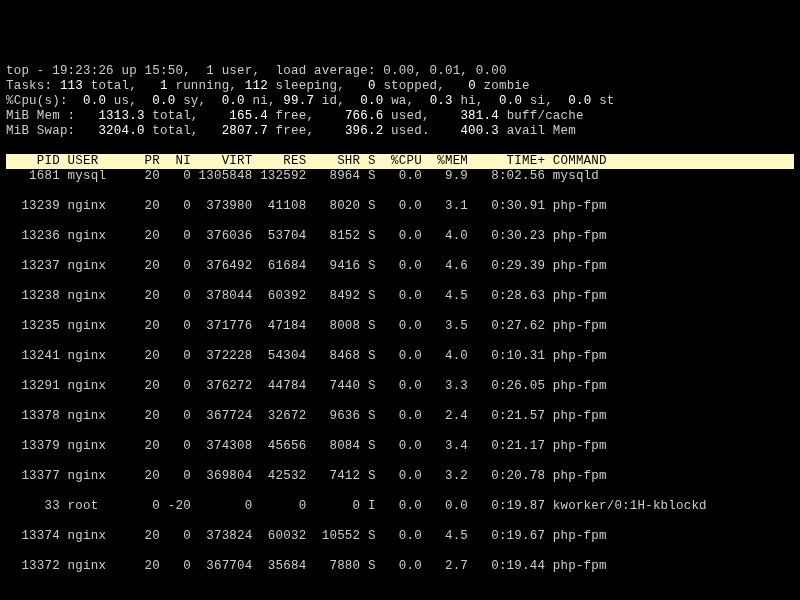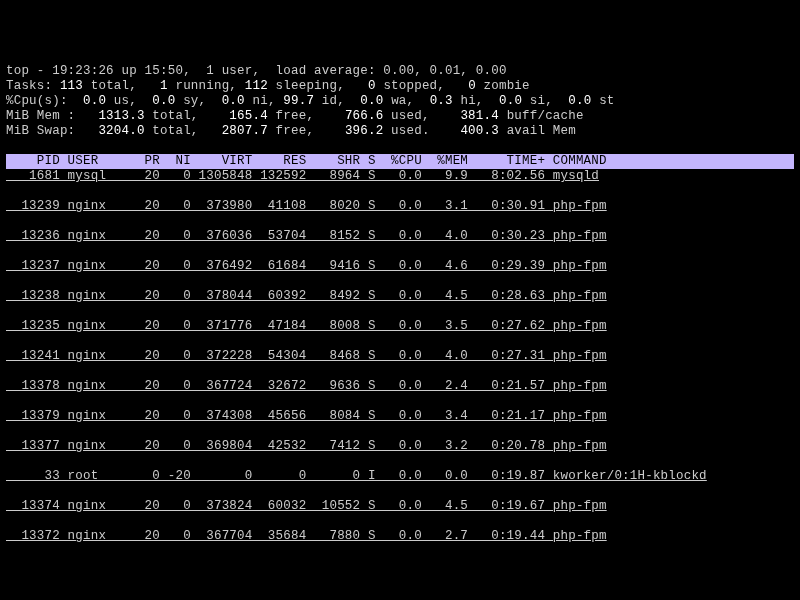--- a/index.html
+++ b/index.html
@@ -8,42 +8,43 @@
     font-family: "Courier New", monospace;
     font-size: 12.5px;
     line-height: 15px;
     margin: 0;
     padding: 4px 6px;
     white-space: pre;
     letter-spacing: 0.2px;
   }
   .hdr { color: #ccc; margin-top: 41px; }
   .b { font-weight: normal; color: #fff; }
-  .colhdr { background: #c4b5fd; color: #000; display: inline-block; width: 100%; }
-  .row { display: block; text-decoration: underline; }
+  .colhdr { background: #fef9c3; color: #000; display: inline-block; width: 100%; }
+  .row { display: block; }
 </style>
 </head>
 <body>
 
 
 
 <div id="out"><span class="hdr">top - 19:23:26 up 15:50,  1 user,  load average: 0.00, 0.01, 0.00</span>
 <span class="hdr">Tasks: <span class="b">113 </span>total,   <span class="b">1 </span>running, <span class="b">112 </span>sleeping,   <span class="b">0 </span>stopped,   <span class="b">0 </span>zombie</span>
 <span class="hdr">%Cpu(s):  <span class="b">0.0 </span>us,  <span class="b">0.0 </span>sy,  <span class="b">0.0 </span>ni, <span class="b">99.7 </span>id,  <span class="b">0.0 </span>wa,  <span class="b">0.3 </span>hi,  <span class="b">0.0 </span>si,  <span class="b">0.0 </span>st</span>
 <span class="hdr">MiB Mem :   <span class="b">1313.3 </span>total,    <span class="b">165.4 </span>free,    <span class="b">766.6 </span>used,    <span class="b">381.4 </span>buff/cache</span>
 <span class="hdr">MiB Swap:   <span class="b">3204.0 </span>total,   <span class="b">2807.7 </span>free,    <span class="b">396.2 </span>used.    <span class="b">400.3 </span>avail Mem</span>
 
 <span class="colhdr">    PID USER      PR  NI    VIRT    RES    SHR S  %CPU  %MEM     TIME+ COMMAND                      </span>
 <span class="row">   1681 mysql     20   0 1305848 132592   8964 S   0.0   9.9   8:02.56 mysqld</span>
 <span class="row">  13239 nginx     20   0  373980  41108   8020 S   0.0   3.1   0:30.91 php-fpm</span>
 <span class="row">  13236 nginx     20   0  376036  53704   8152 S   0.0   4.0   0:30.23 php-fpm</span>
 <span class="row">  13237 nginx     20   0  376492  61684   9416 S   0.0   4.6   0:29.39 php-fpm</span>
 <span class="row">  13238 nginx     20   0  378044  60392   8492 S   0.0   4.5   0:28.63 php-fpm</span>
 <span class="row">  13235 nginx     20   0  371776  47184   8008 S   0.0   3.5   0:27.62 php-fpm</span>
-<span class="row">  13241 nginx     20   0  372228  54304   8468 S   0.0   4.0   0:27.31 php-fpm</span>
+<span class="row">  13241 nginx     20   0  372228  54304   8468 S   0.0   4.0   0:10.31 php-fpm</span>
+<span class="row">  13291 nginx     20   0  376272  44784   7440 S   0.0   3.3   0:26.05 php-fpm</span>
 <span class="row">  13378 nginx     20   0  367724  32672   9636 S   0.0   2.4   0:21.57 php-fpm</span>
 <span class="row">  13379 nginx     20   0  374308  45656   8084 S   0.0   3.4   0:21.17 php-fpm</span>
 <span class="row">  13377 nginx     20   0  369804  42532   7412 S   0.0   3.2   0:20.78 php-fpm</span>
 <span class="row">     33 root       0 -20       0      0      0 I   0.0   0.0   0:19.87 kworker/0:1H-kblockd</span>
 <span class="row">  13374 nginx     20   0  373824  60032  10552 S   0.0   4.5   0:19.67 php-fpm</span>
 <span class="row">  13372 nginx     20   0  367704  35684   7880 S   0.0   2.7   0:19.44 php-fpm</span>
 
 
 
 

